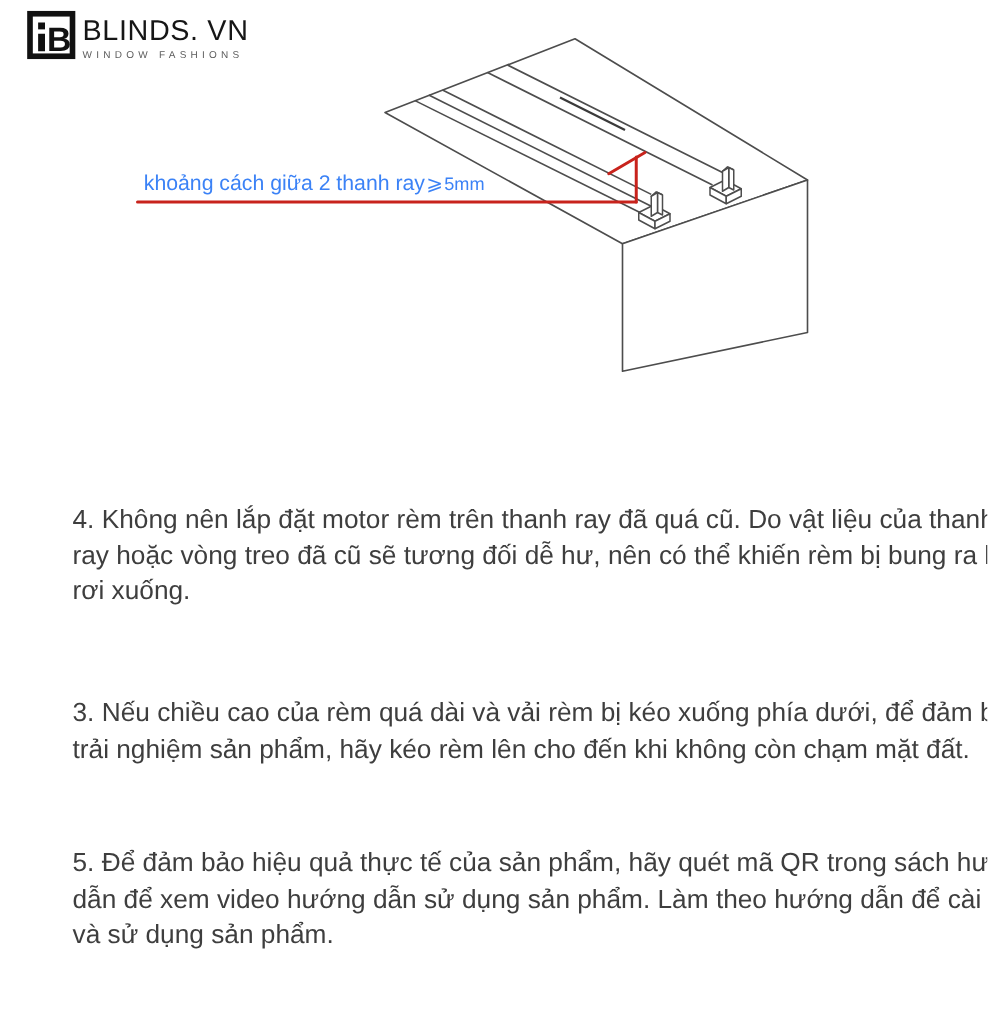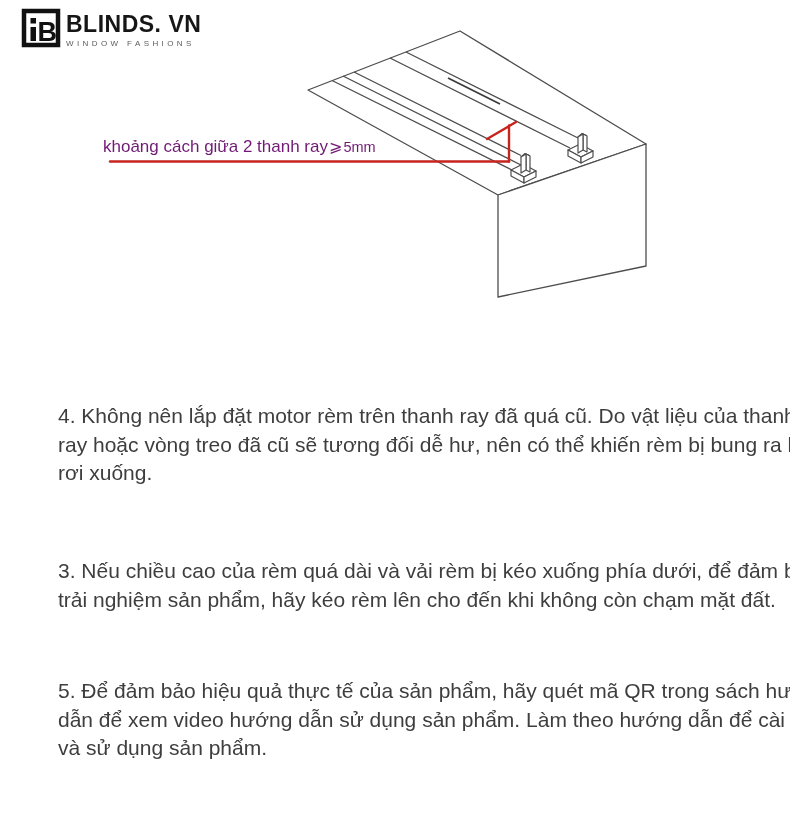--- a/index.html
+++ b/index.html
@@ -4,27 +4,27 @@
 <style>
   html,body{margin:0;padding:0;background:#ffffff;}
   .page{
     position:relative;width:790px;height:815px;background:#ffffff;
     font-family:"Liberation Sans",sans-serif;overflow:hidden;
   }
   
   .logo{position:absolute;left:21px;top:8px;display:flex;align-items:flex-start;gap:5px;}
   .logo-mark{display:block;}
   .brand-text{display:flex;flex-direction:column;justify-content:flex-start;padding-top:4px;}
-  .brand-name{font-size:23px;font-weight:700;color:#161616;letter-spacing:.5px;line-height:1.05;}
+  .brand-name{font-size:23px;font-weight:400;color:#161616;letter-spacing:.5px;line-height:1.05;}
   .brand-tagline{font-size:8px;font-weight:400;color:#5c5c5c;letter-spacing:3.4px;margin-top:3px;}
   
   .diagram-svg{position:absolute;left:0;top:0;pointer-events:none;}
   .annotation{
-    position:absolute;left:103px;top:137px;white-space:nowrap;
-    color:#701a75;font-size:17px;line-height:1.2;
+    position:absolute;left:115px;top:137px;white-space:nowrap;
+    color:#3b82f6;font-size:17px;line-height:1.2;
   }
   .annotation .sym{font-size:16px;padding:0 1px;}
   .annotation .val{font-size:14.5px;}
   
   .para{
     position:absolute;left:58px;white-space:pre;
     font-size:21px;line-height:28.5px;color:#3e3e3e;
   }
   .para-4{top:402px;}
   .para-5{top:557px;}

